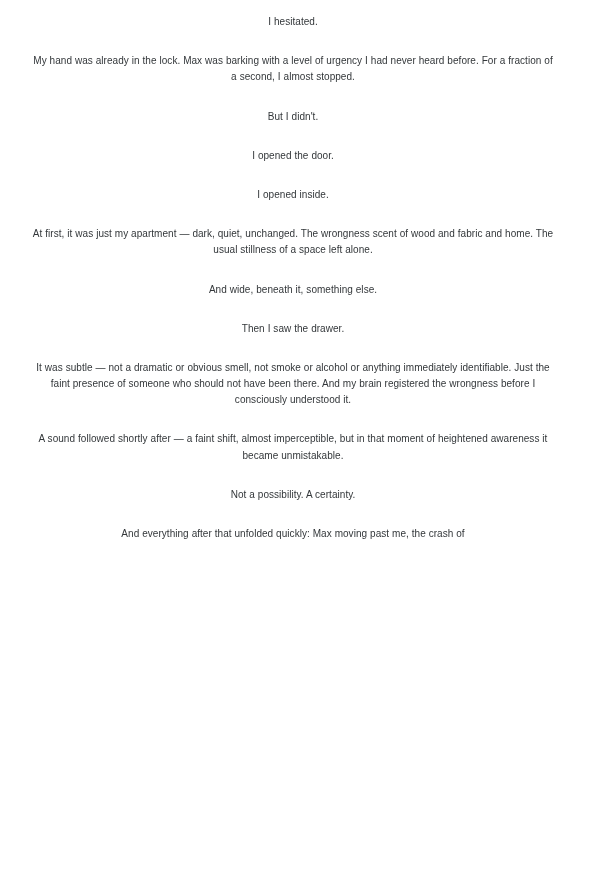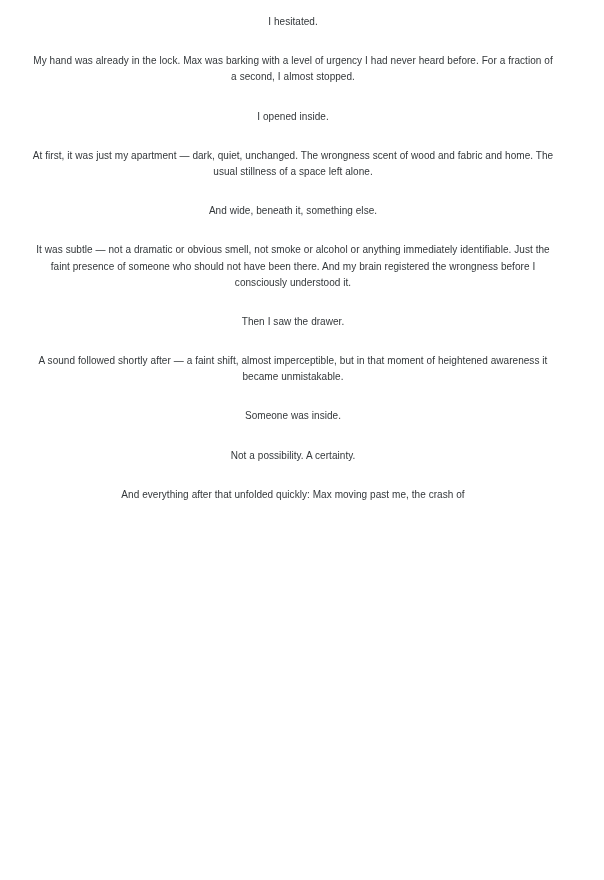--- a/index.html
+++ b/index.html
@@ -33,22 +33,23 @@
   .para:last-child {
     margin-bottom: 0;
   }
 </style>
 </head>
 <body>
 
 <div class="page">
   <p class="para">I hesitated.</p>
   <p class="para">My hand was already in the lock. Max was barking with a level of urgency I had never heard before. For a fraction of a second, I almost stopped.</p>
+  <p class="para">But I didn't.</p>
+  <p class="para">I opened the door.</p>
   <p class="para">I opened inside.</p>
   <p class="para">At first, it was just my apartment — dark, quiet, unchanged. The wrongness scent of wood and fabric and home. The usual stillness of a space left alone.</p>
   <p class="para">And wide, beneath it, something else.</p>
+  <p class="para">Then I saw the drawer.</p>
   <p class="para">It was subtle — not a dramatic or obvious smell, not smoke or alcohol or anything immediately identifiable. Just the faint presence of someone who should not have been there. And my brain registered the wrongness before I consciously understood it.</p>
-  <p class="para">Then I saw the drawer.</p>
   <p class="para">A sound followed shortly after — a faint shift, almost imperceptible, but in that moment of heightened awareness it became unmistakable.</p>
-  <p class="para">Someone was inside.</p>
   <p class="para">Not a possibility. A certainty.</p>
   <p class="para">And everything after that unfolded quickly: Max moving past me, the crash of</p>
 </div>
 
 </body></html>

